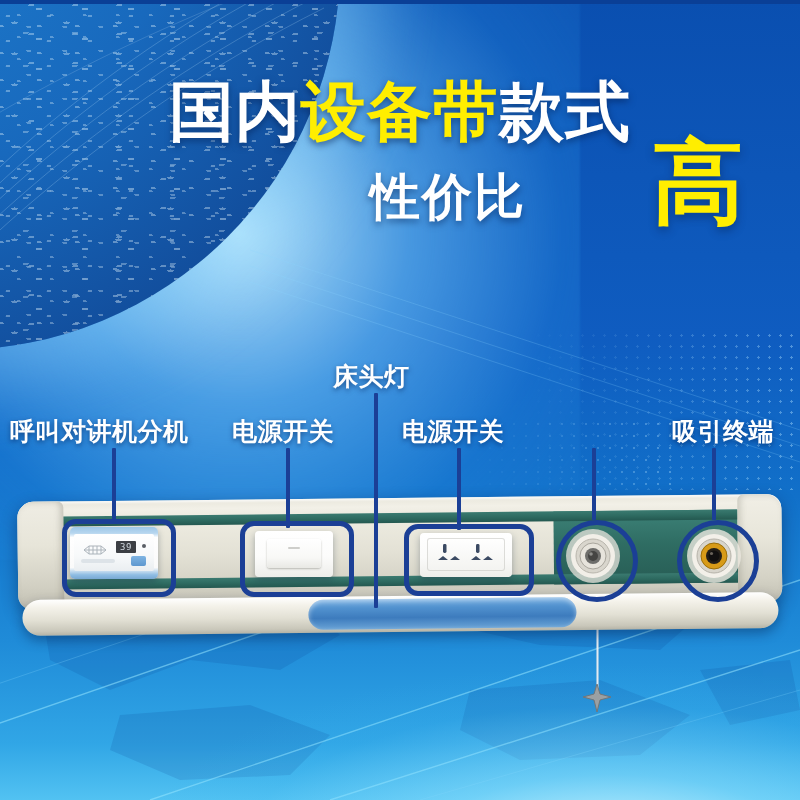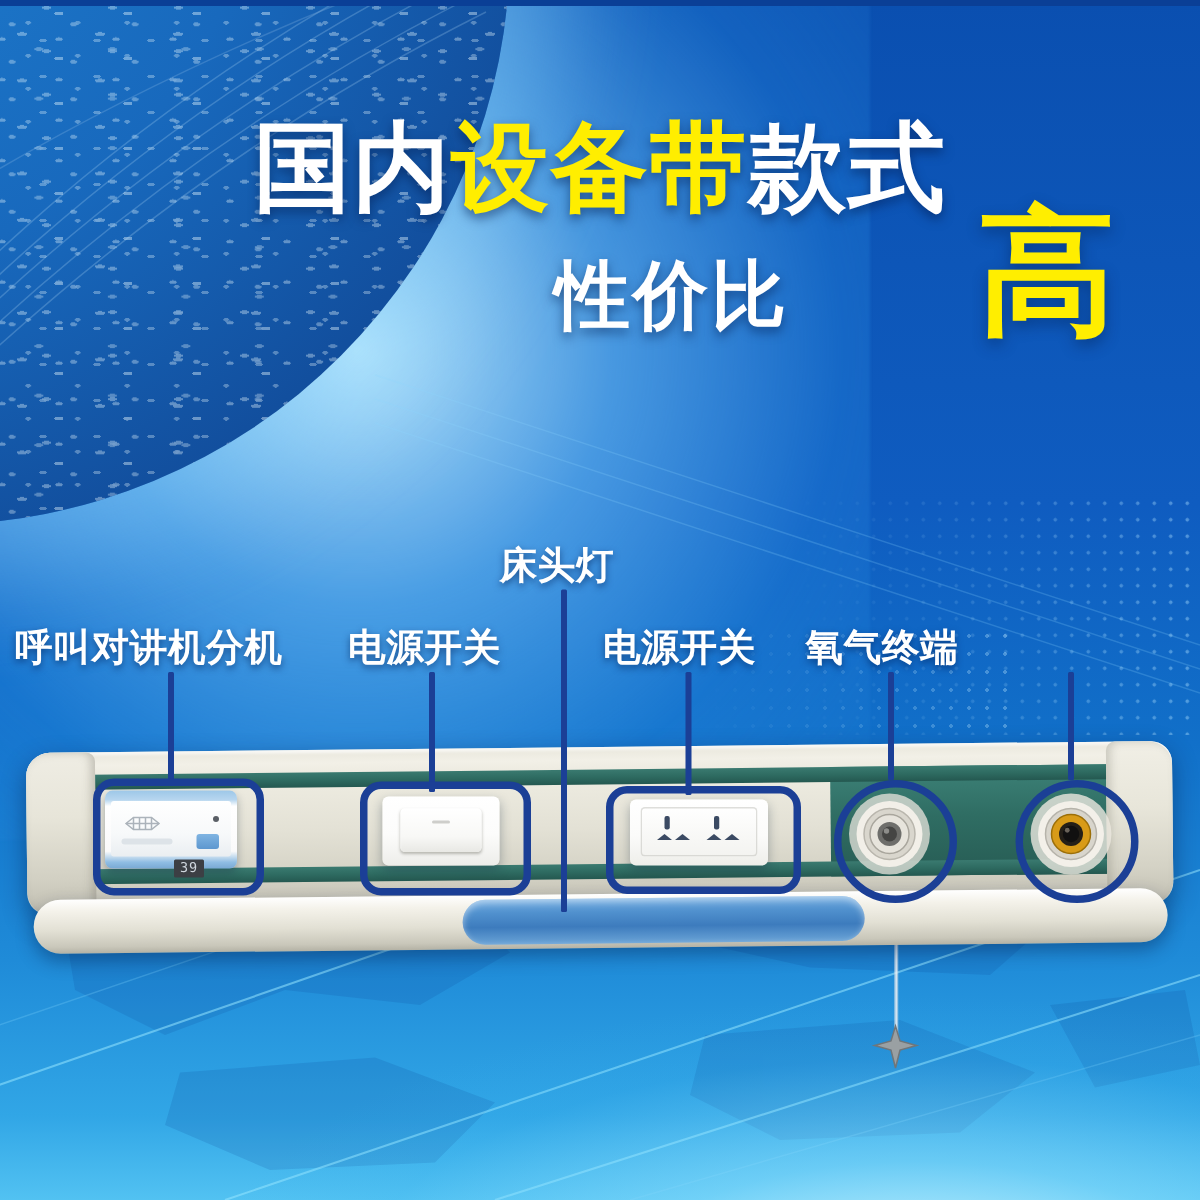--- a/index.html
+++ b/index.html
@@ -291,21 +291,20 @@
     position: absolute; left: 42px; top: 7px;
     width: 20px; height: 12px;
     background: #3c3f44;
     border-radius: 1px;
     color: #cfd6dd;
     font-family: "DejaVu Sans Mono", monospace;
     font-size: 9px;
     line-height: 12px;
     text-align: center;
     letter-spacing: .5px;
-    margin-top: 32px;
   }
   .ic-led {
     position: absolute; left: 68px; top: 10px;
     width: 4px; height: 4px; border-radius: 50%;
     background: #5a5f66;
   }
   .ic-slot {
     position: absolute; left: 7px; bottom: 8px;
     width: 34px; height: 4px;
     background: #dde3e8; border-radius: 2px;
@@ -456,21 +455,21 @@
       <span class="hl-sub">性价比</span>
       <span class="hl-big">高</span>
     </div>
   </div>
 
   <div class="callouts">
     <div class="callout-label" style="left:10px;  top:415px;">呼叫对讲机分机</div>
     <div class="callout-label" style="left:232px; top:415px;">电源开关</div>
     <div class="callout-label" style="left:333px; top:360px;">床头灯</div>
     <div class="callout-label" style="left:402px; top:415px;">电源开关</div>
-    <div class="callout-label" style="left:537px; top:415px;">氧气终端</div>
+    <div class="callout-label" style="left:672px; top:415px;">吸引终端</div>
 
     <div class="leader" style="left:112px; top:448px; height:76px;"></div>
     <div class="leader" style="left:286px; top:448px; height:80px;"></div>
     <div class="leader" style="left:374px; top:393px; height:215px;"></div>
     <div class="leader" style="left:457px; top:448px; height:82px;"></div>
     <div class="leader" style="left:592px; top:448px; height:72px;"></div>
     <div class="leader" style="left:712px; top:448px; height:72px;"></div>
   </div>
 
   <div class="panel-wrap">

